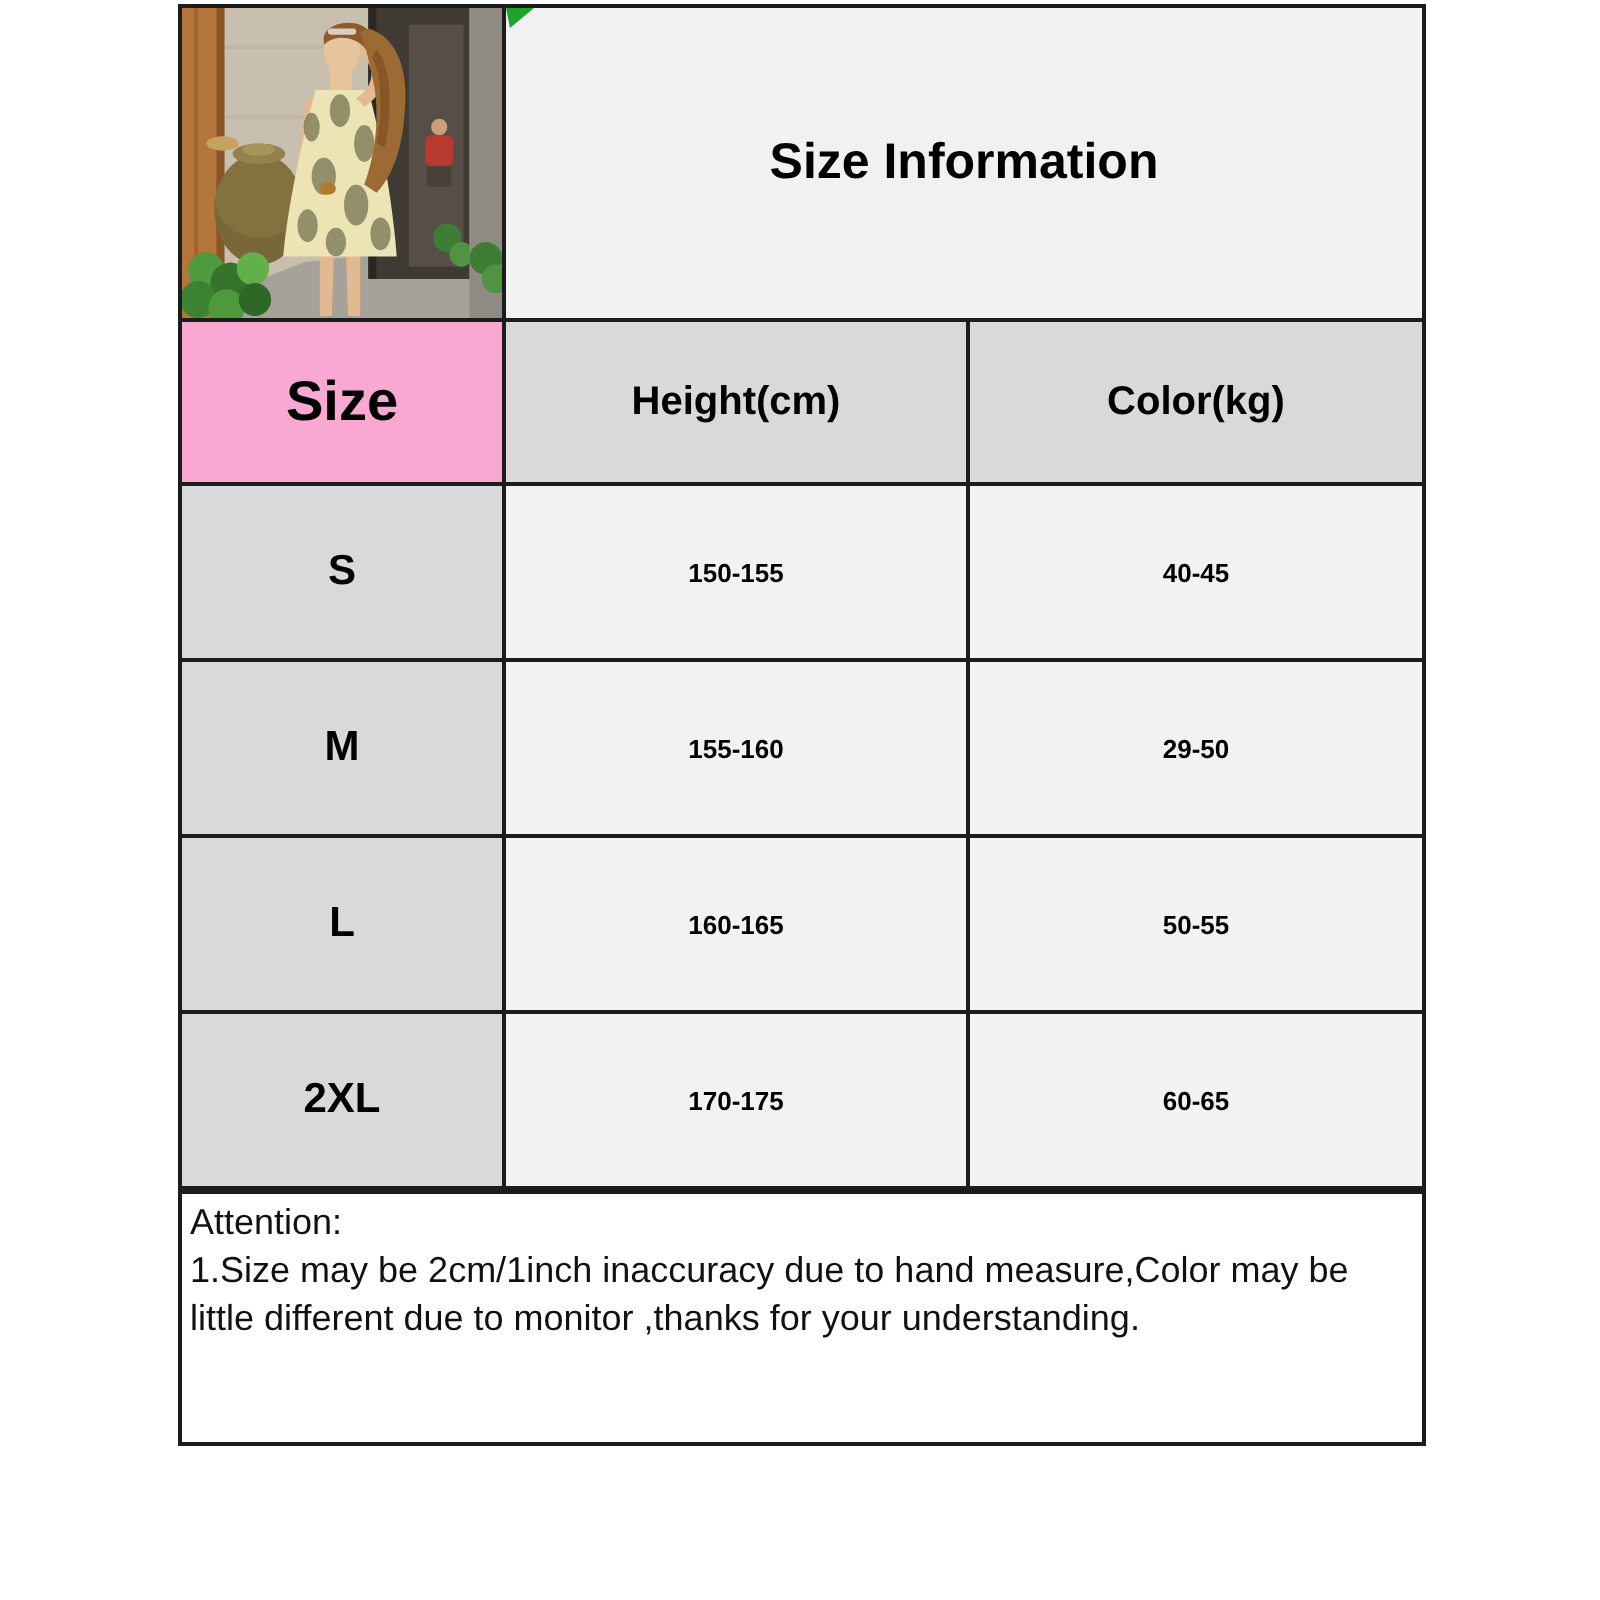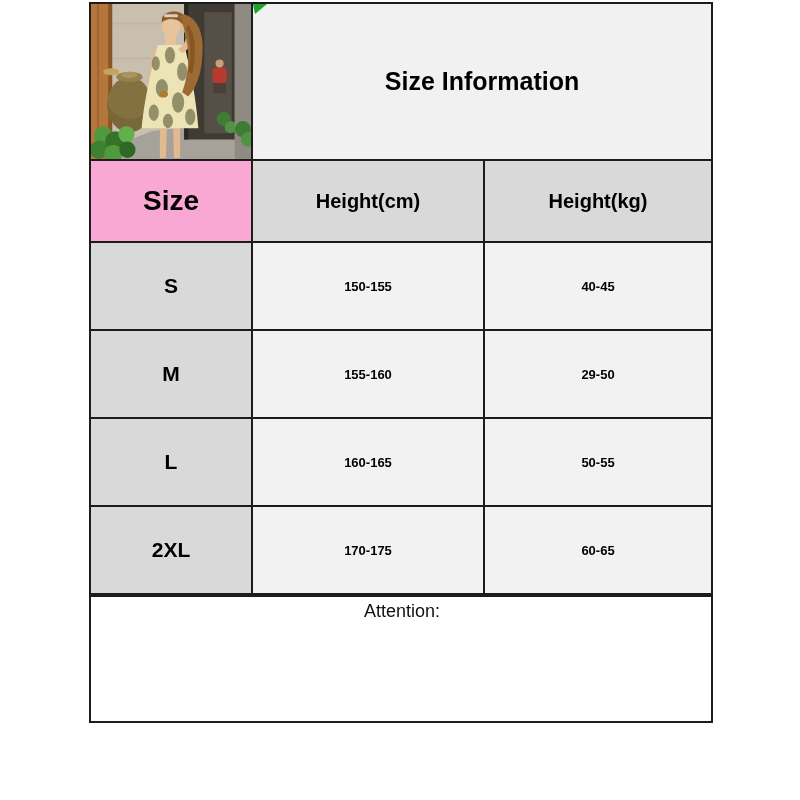--- a/index.html
+++ b/index.html
@@ -81,21 +81,20 @@
     border: 2px solid #1c1c1c;
     background: #ffffff;
     margin-top: 0px;
     padding: 2px 2px 18px 4px;
     text-align: left;
   }
   .attention-box .att-heading {
     font-size: 18px;
     line-height: 24px;
     color: #111111;
-    text-align: center;
   }
   .attention-box .att-note {
     font-size: 18px;
     line-height: 24px;
     color: #111111;
     margin: 0;
   }
   .photo-svg {
     display: block;
     width: 100%;
@@ -190,21 +189,21 @@
           <svg class="corner-marker" viewBox="0 0 14 10" xmlns="http://www.w3.org/2000/svg">
             <polygon points="0,0 14,0 2,10" fill="#1ea32c"></polygon>
           </svg>
           <span class="title-text">Size Information</span>
         </td>
       </tr>
 
       <tr>
         <td class="head-size">Size</td>
         <td class="head-col">Height(cm)</td>
-        <td class="head-col">Height(kg)</td>
+        <td class="head-col">Color(kg)</td>
       </tr>
 
       <tr>
         <td class="size-cell">S</td>
         <td class="value-cell">150-155</td>
         <td class="value-cell">40-45</td>
       </tr>
       <tr>
         <td class="size-cell">M</td>
         <td class="value-cell">155-160</td>
@@ -218,15 +217,16 @@
       <tr>
         <td class="size-cell">2XL</td>
         <td class="value-cell">170-175</td>
         <td class="value-cell">60-65</td>
       </tr>
     </tbody>
   </table>
 
   <div class="attention-box">
     <div class="att-heading">Attention:</div>
+    <p class="att-note">1.Size may be 2cm/1inch inaccuracy due to hand measure,Color may be little different due to monitor ,thanks for your understanding.</p>
   </div>
 
 </div>
 
 </body></html>

